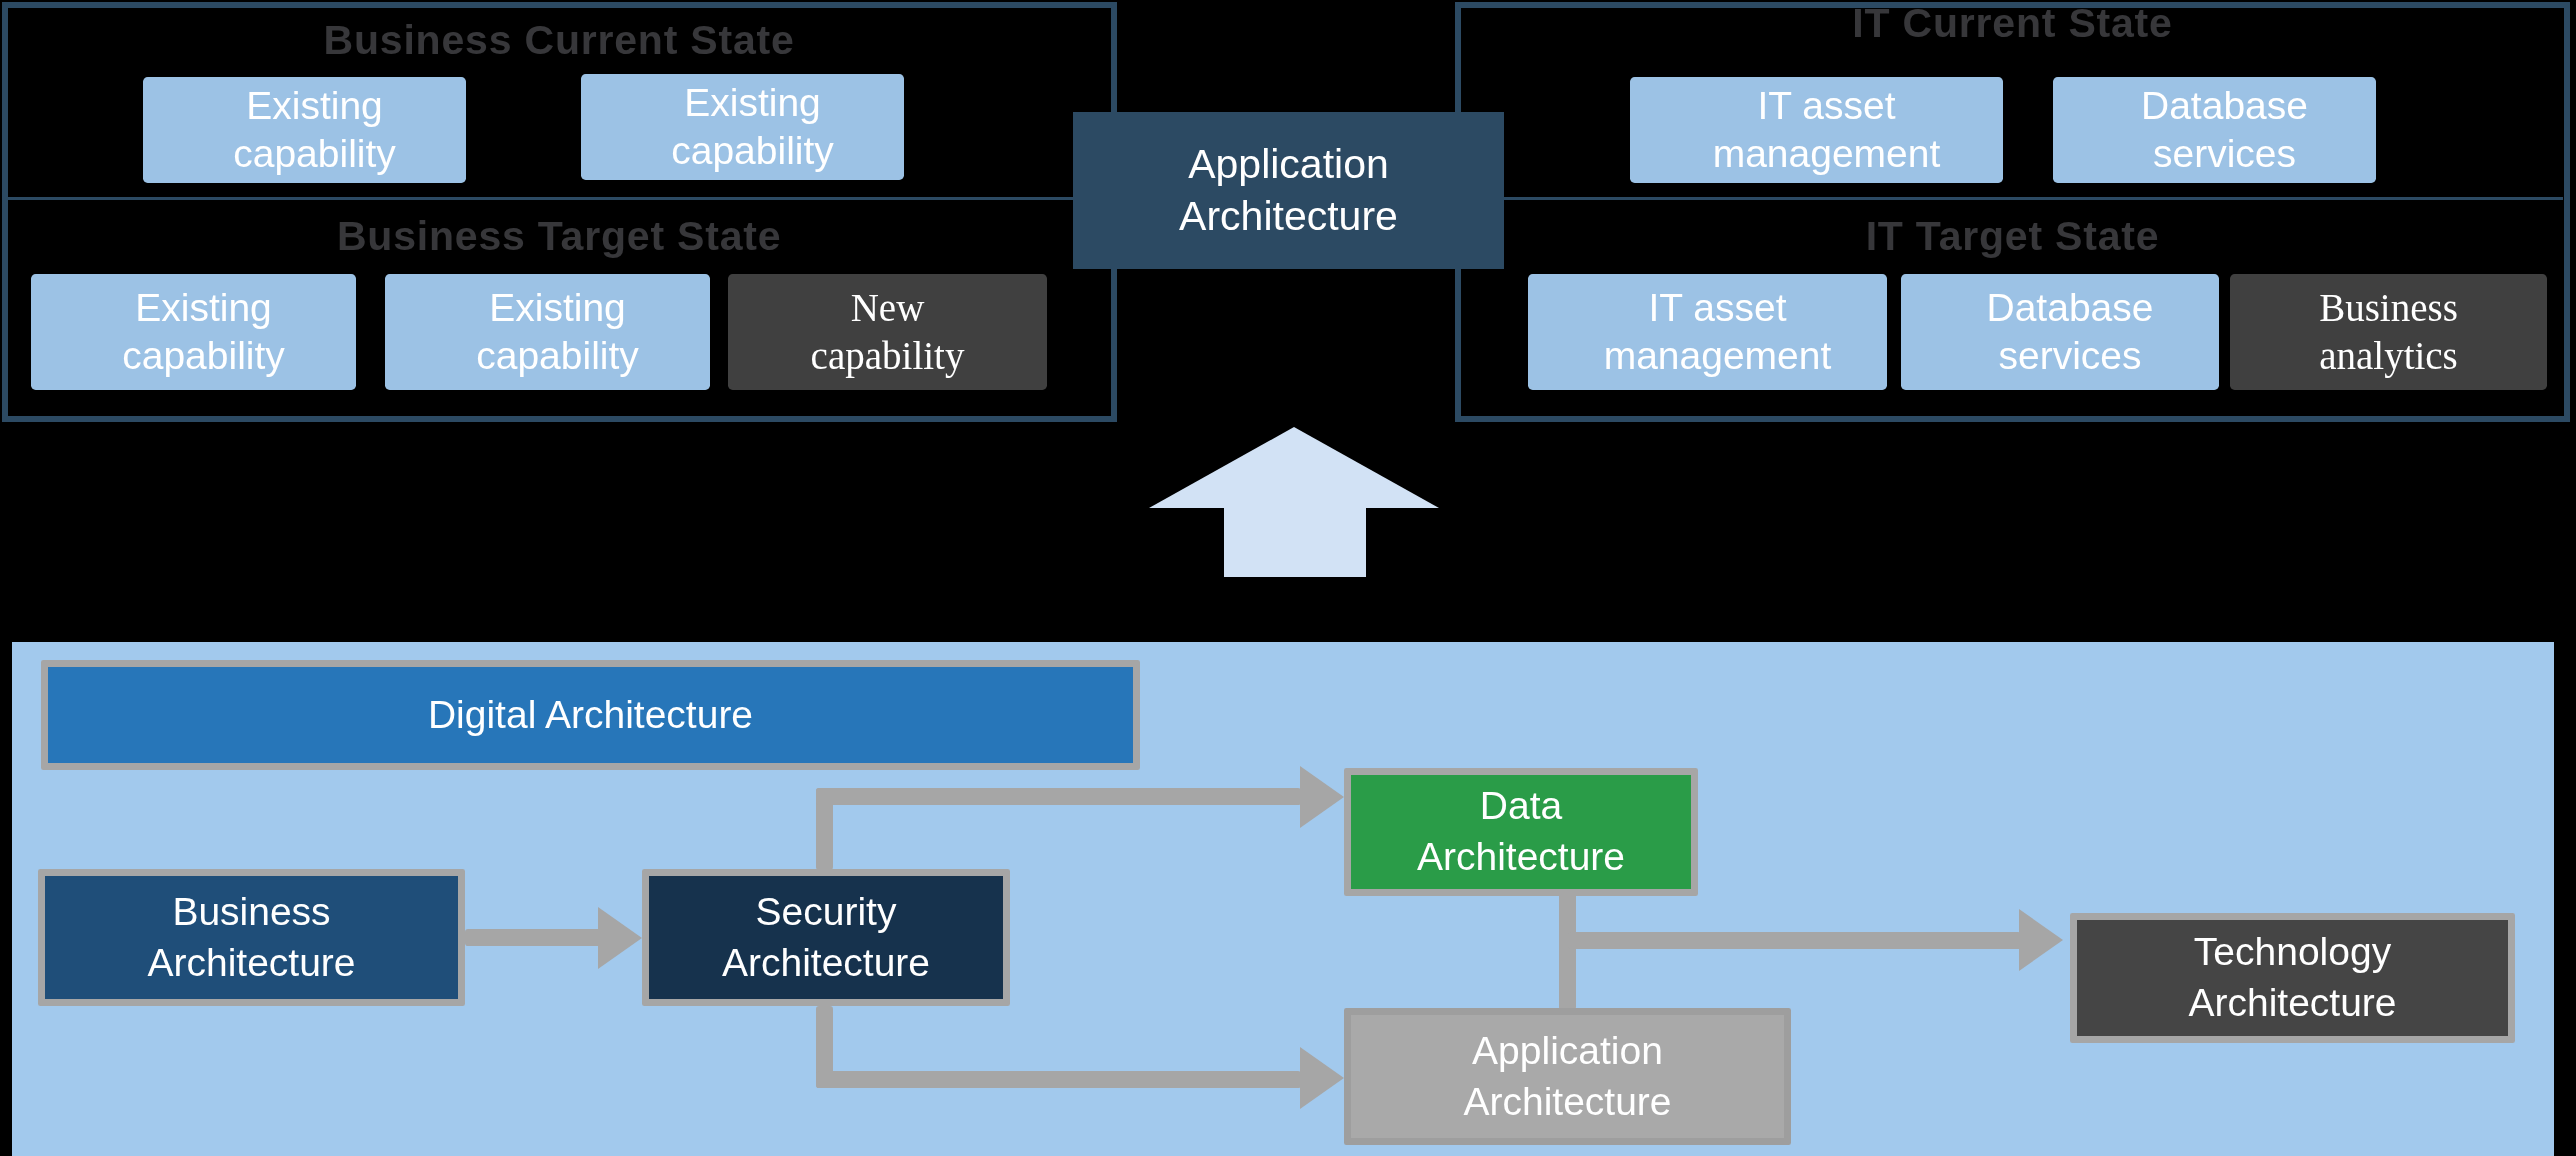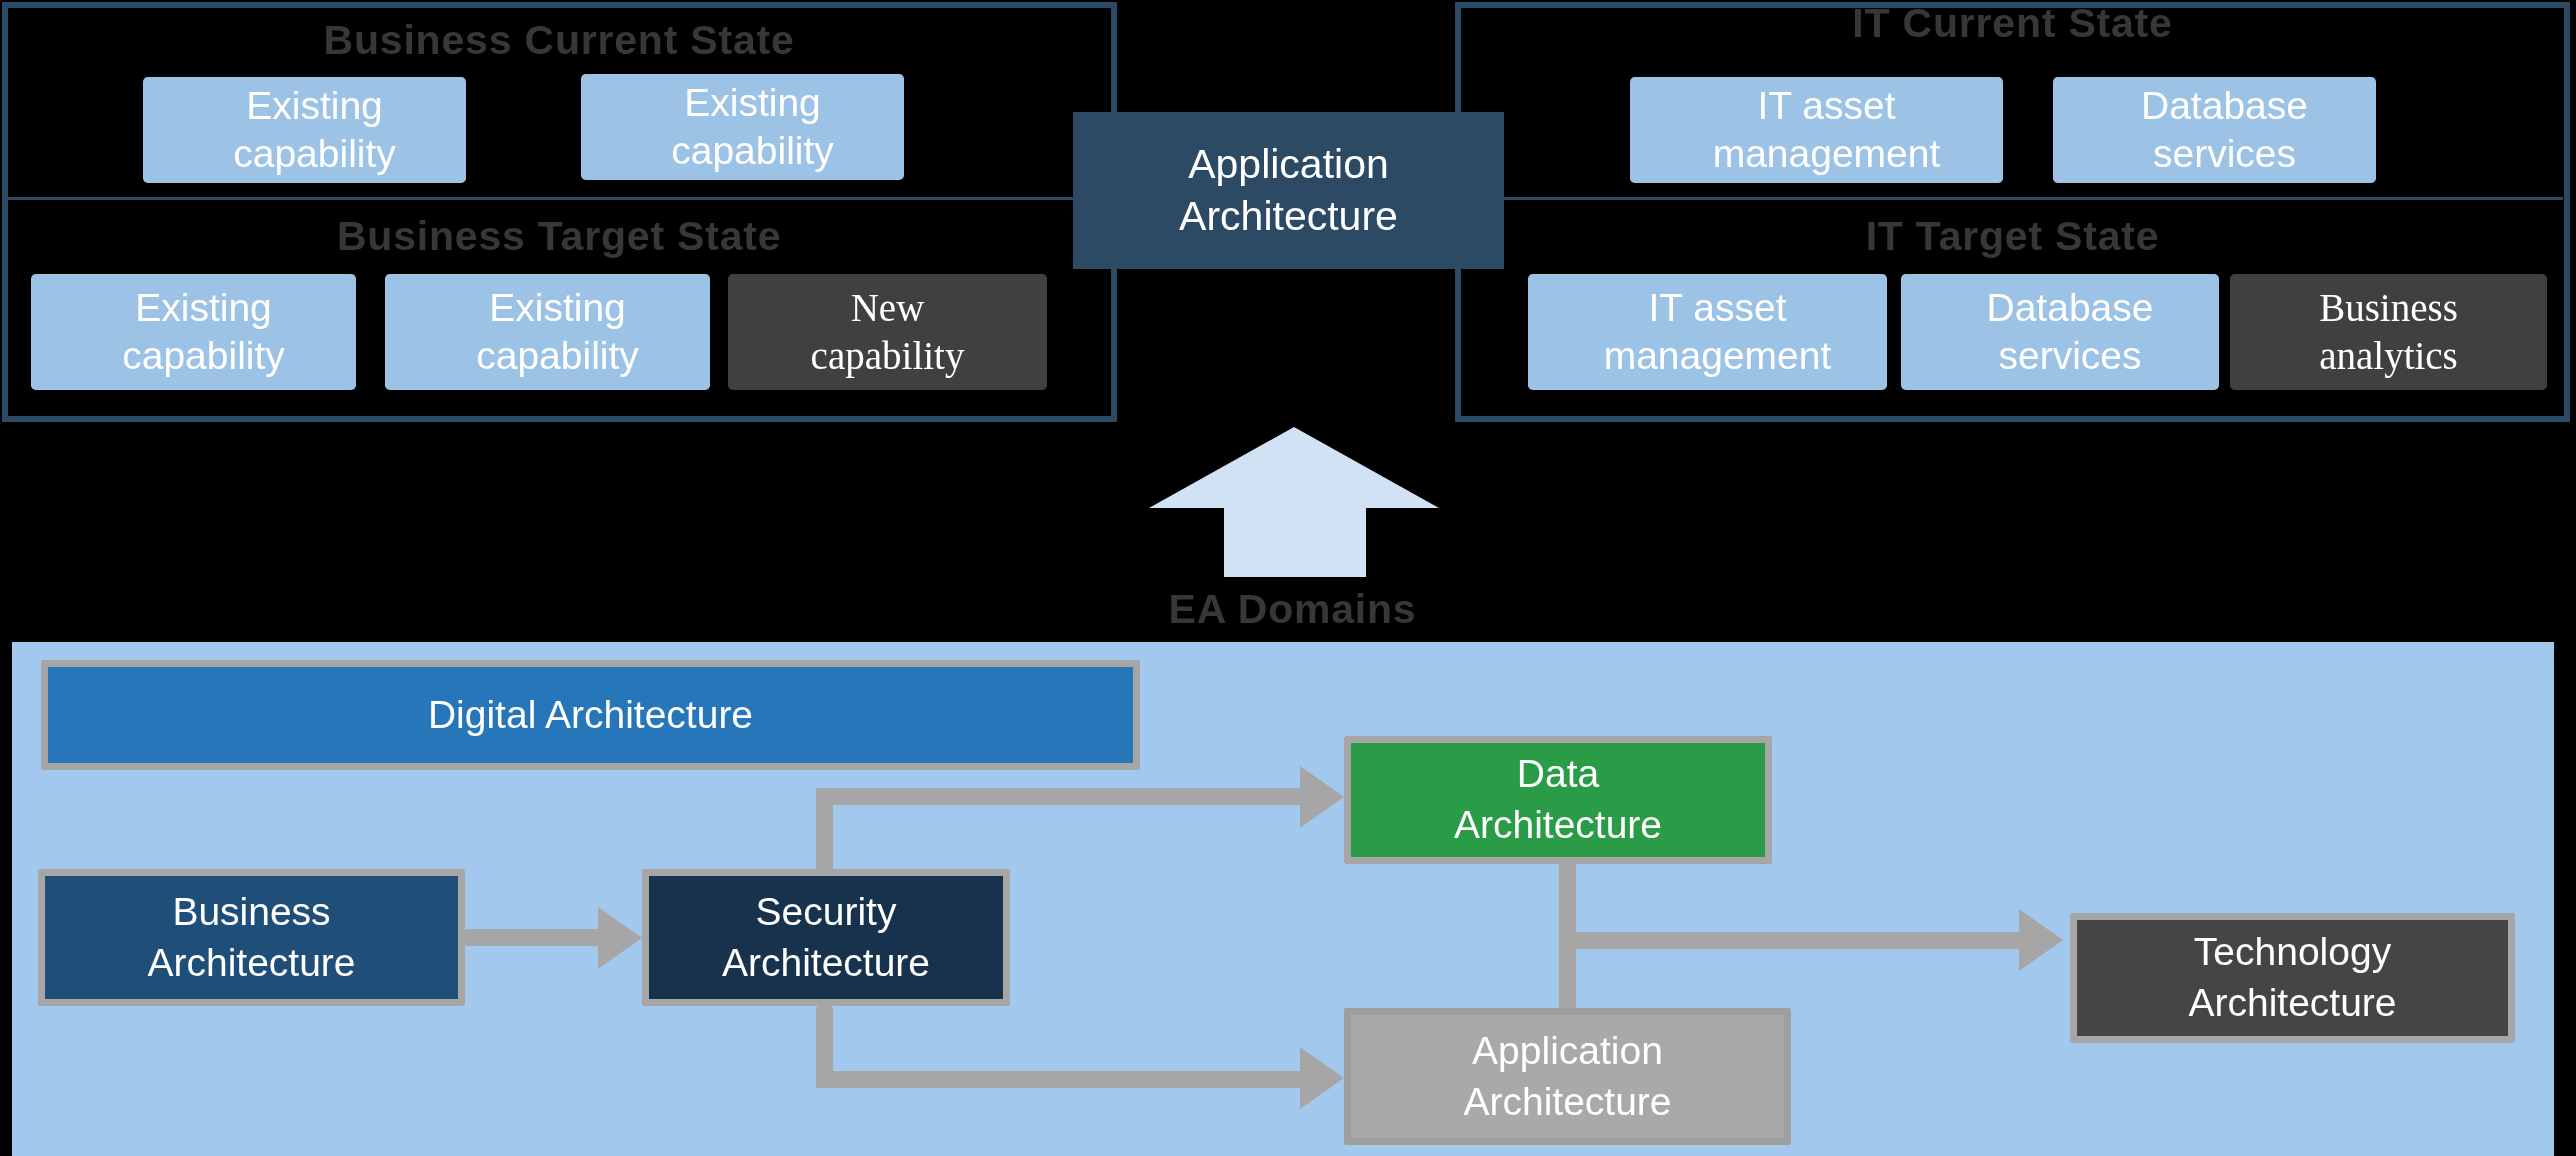--- a/index.html
+++ b/index.html
@@ -112,21 +112,20 @@
     <span class="line2">analytics</span>
   </div>
 
   <div class="abs ea-box" style="left:1073px;top:112px;width:431px;height:157px;">
     <span class="line1">Application</span>
     <span class="line2">Architecture</span>
   </div>
 
   <div class="abs up-arrow-head" style="left:1149px;top:427px;"></div>
   <div class="abs up-arrow-shaft" style="left:1224px;top:506px;width:142px;height:71px;"></div>
-  <div class="abs ea-domains" style="left:1053px;top:586px;width:479px;">EA Domains</div>
 
   <div class="abs panel" style="left:11.7px;top:642px;width:2542px;height:514px;"></div>
 
   <div class="abs connector" style="left:465px;top:929px;width:138px;height:17px;"></div>
   <div class="abs arrow-head-right" style="left:598px;top:907px;"></div>
 
   <div class="abs connector" style="left:816px;top:788px;width:17px;height:82px;"></div>
   <div class="abs connector" style="left:816px;top:788px;width:485px;height:17px;"></div>
   <div class="abs arrow-head-right" style="left:1300px;top:766px;"></div>
 
@@ -146,21 +145,21 @@
   <div class="abs domain-box" style="left:38px;top:869px;width:427px;height:137px;background:var(--businessBlue);">
     <span class="line1">Business</span>
     <span class="line2">Architecture</span>
   </div>
 
   <div class="abs domain-box" style="left:642px;top:869px;width:368px;height:137px;background:var(--securityNavy);">
     <span class="line1">Security</span>
     <span class="line2">Architecture</span>
   </div>
 
-  <div class="abs domain-box" style="left:1344px;top:736px;width:428px;height:128px;background:var(--dataGreen);">
+  <div class="abs domain-box" style="left:1344px;top:768px;width:354px;height:128px;background:var(--dataGreen);">
     <span class="line1">Data</span>
     <span class="line2">Architecture</span>
   </div>
 
   <div class="abs domain-box" style="left:1344px;top:1008px;width:447px;height:137px;background:var(--appFill);border-color:var(--appBorder);">
     <span class="line1">Application</span>
     <span class="line2">Architecture</span>
   </div>
 
   <div class="abs domain-box" style="left:2062px;top:913px;width:445px;height:130px;background:var(--techFill);margin-left:8px;">

